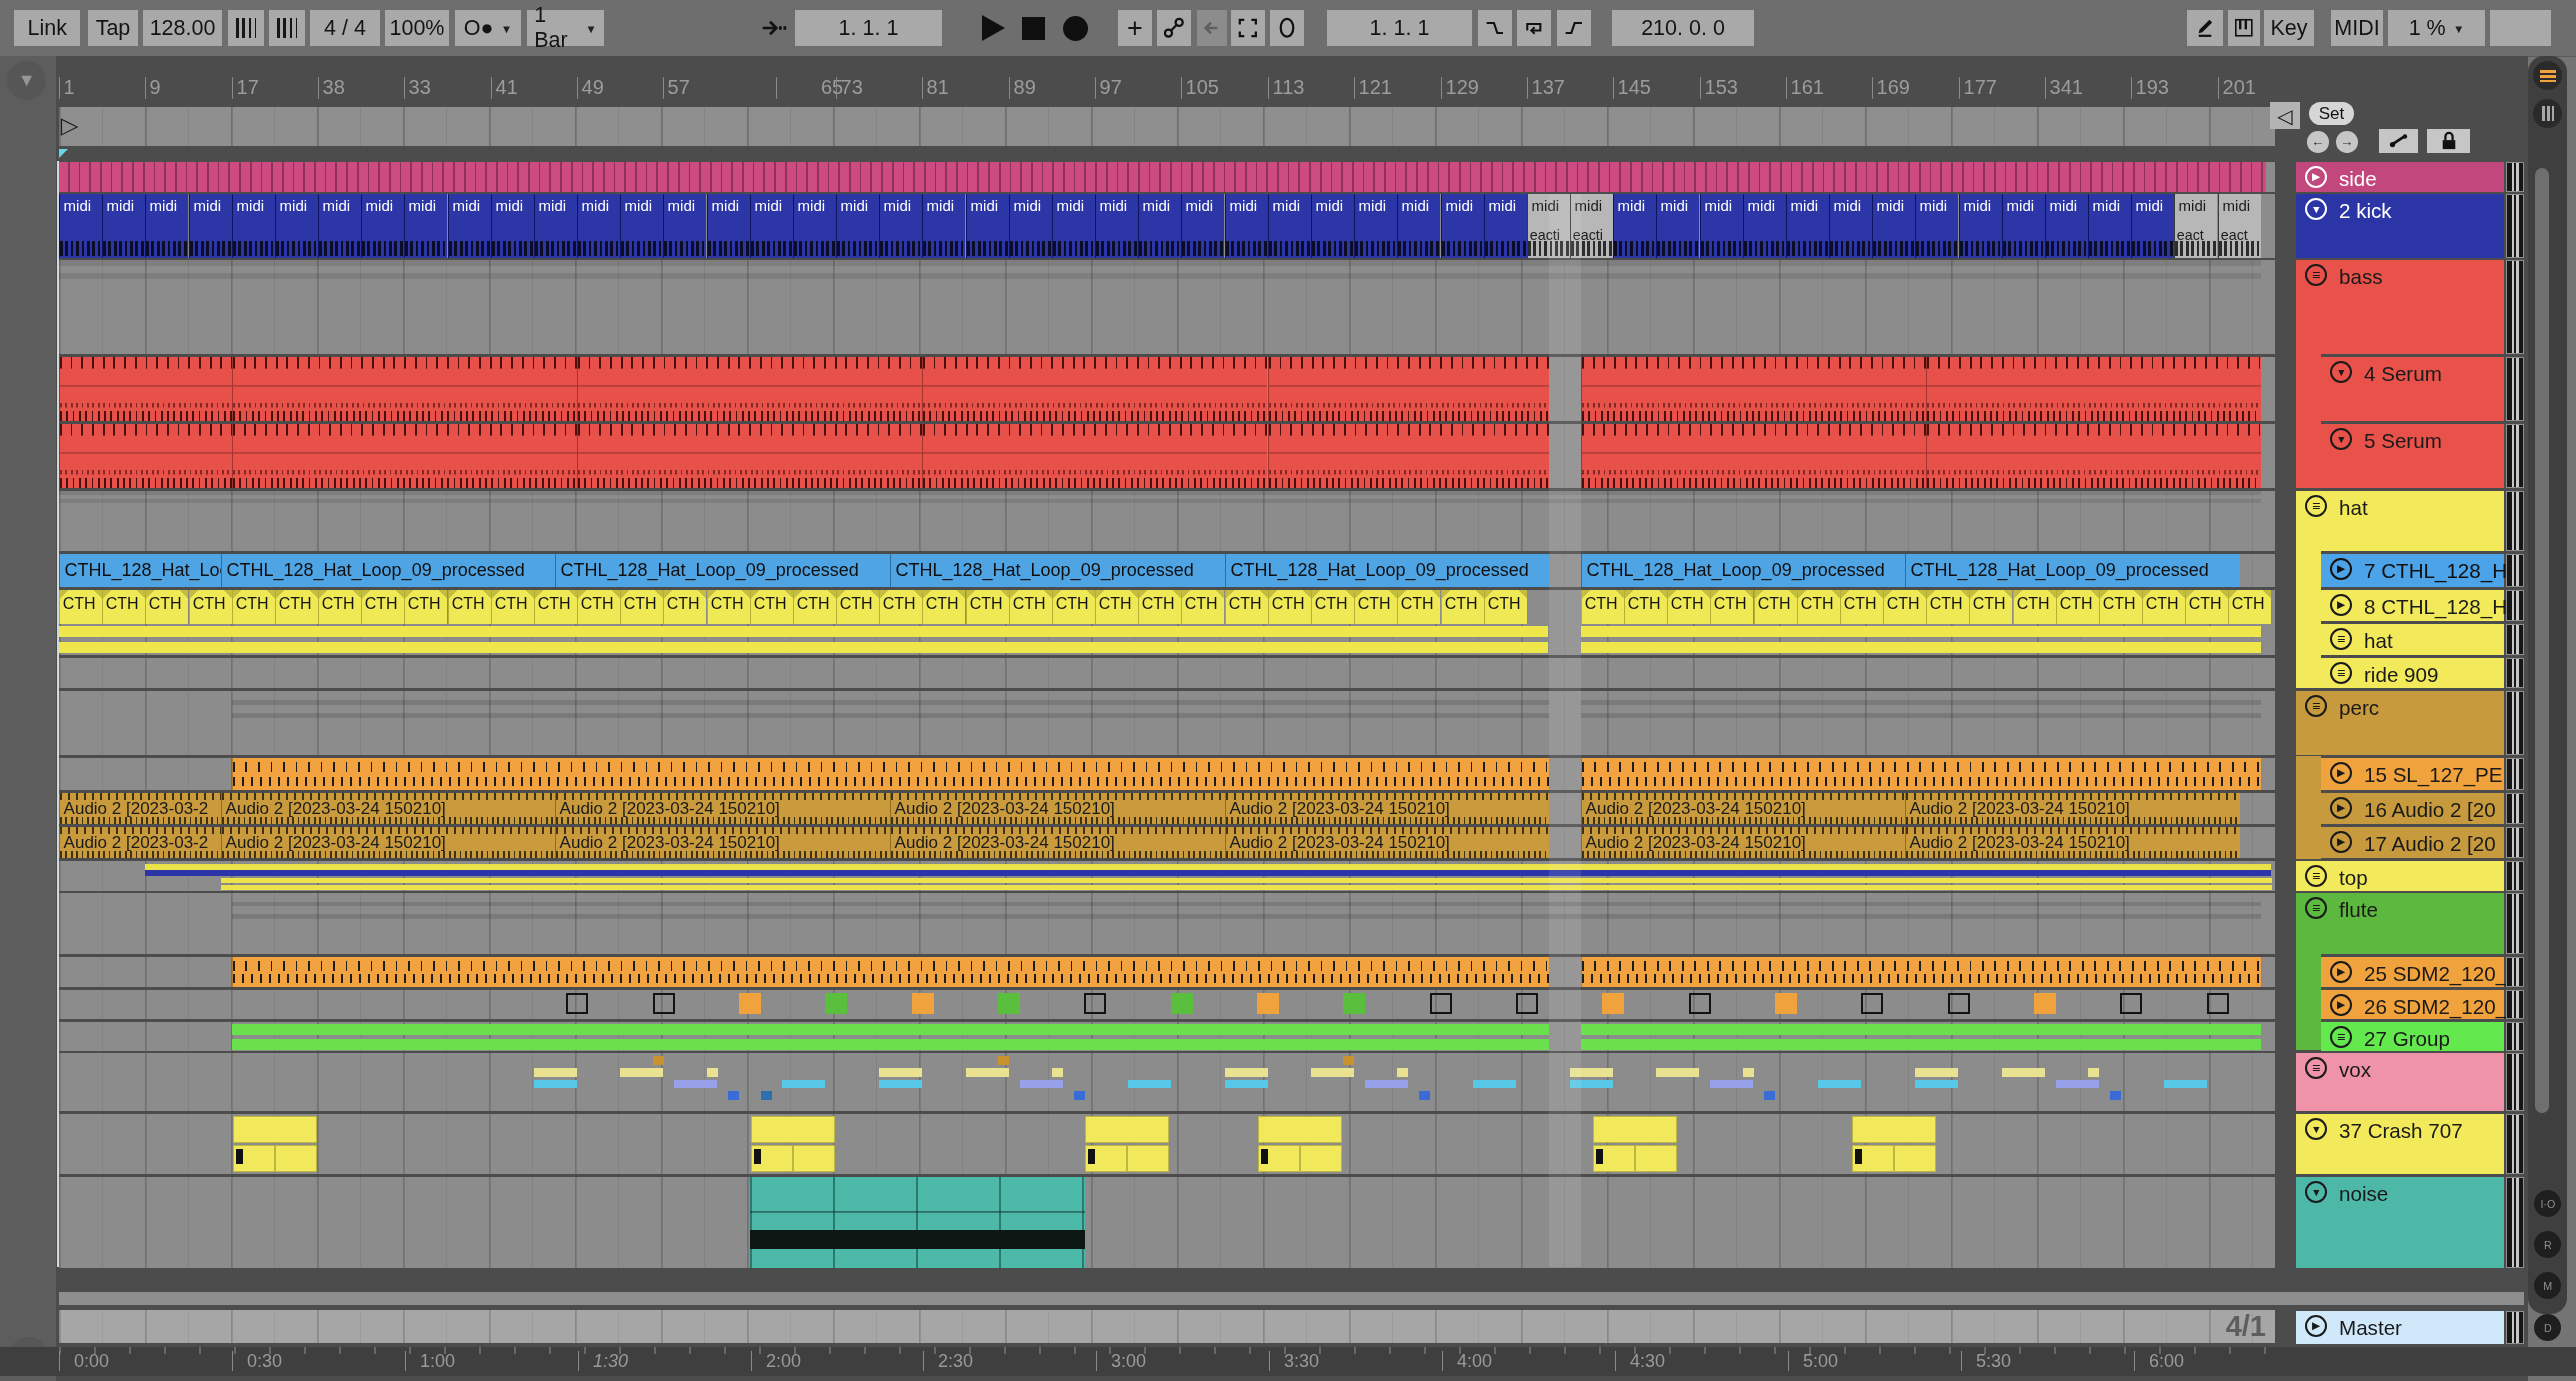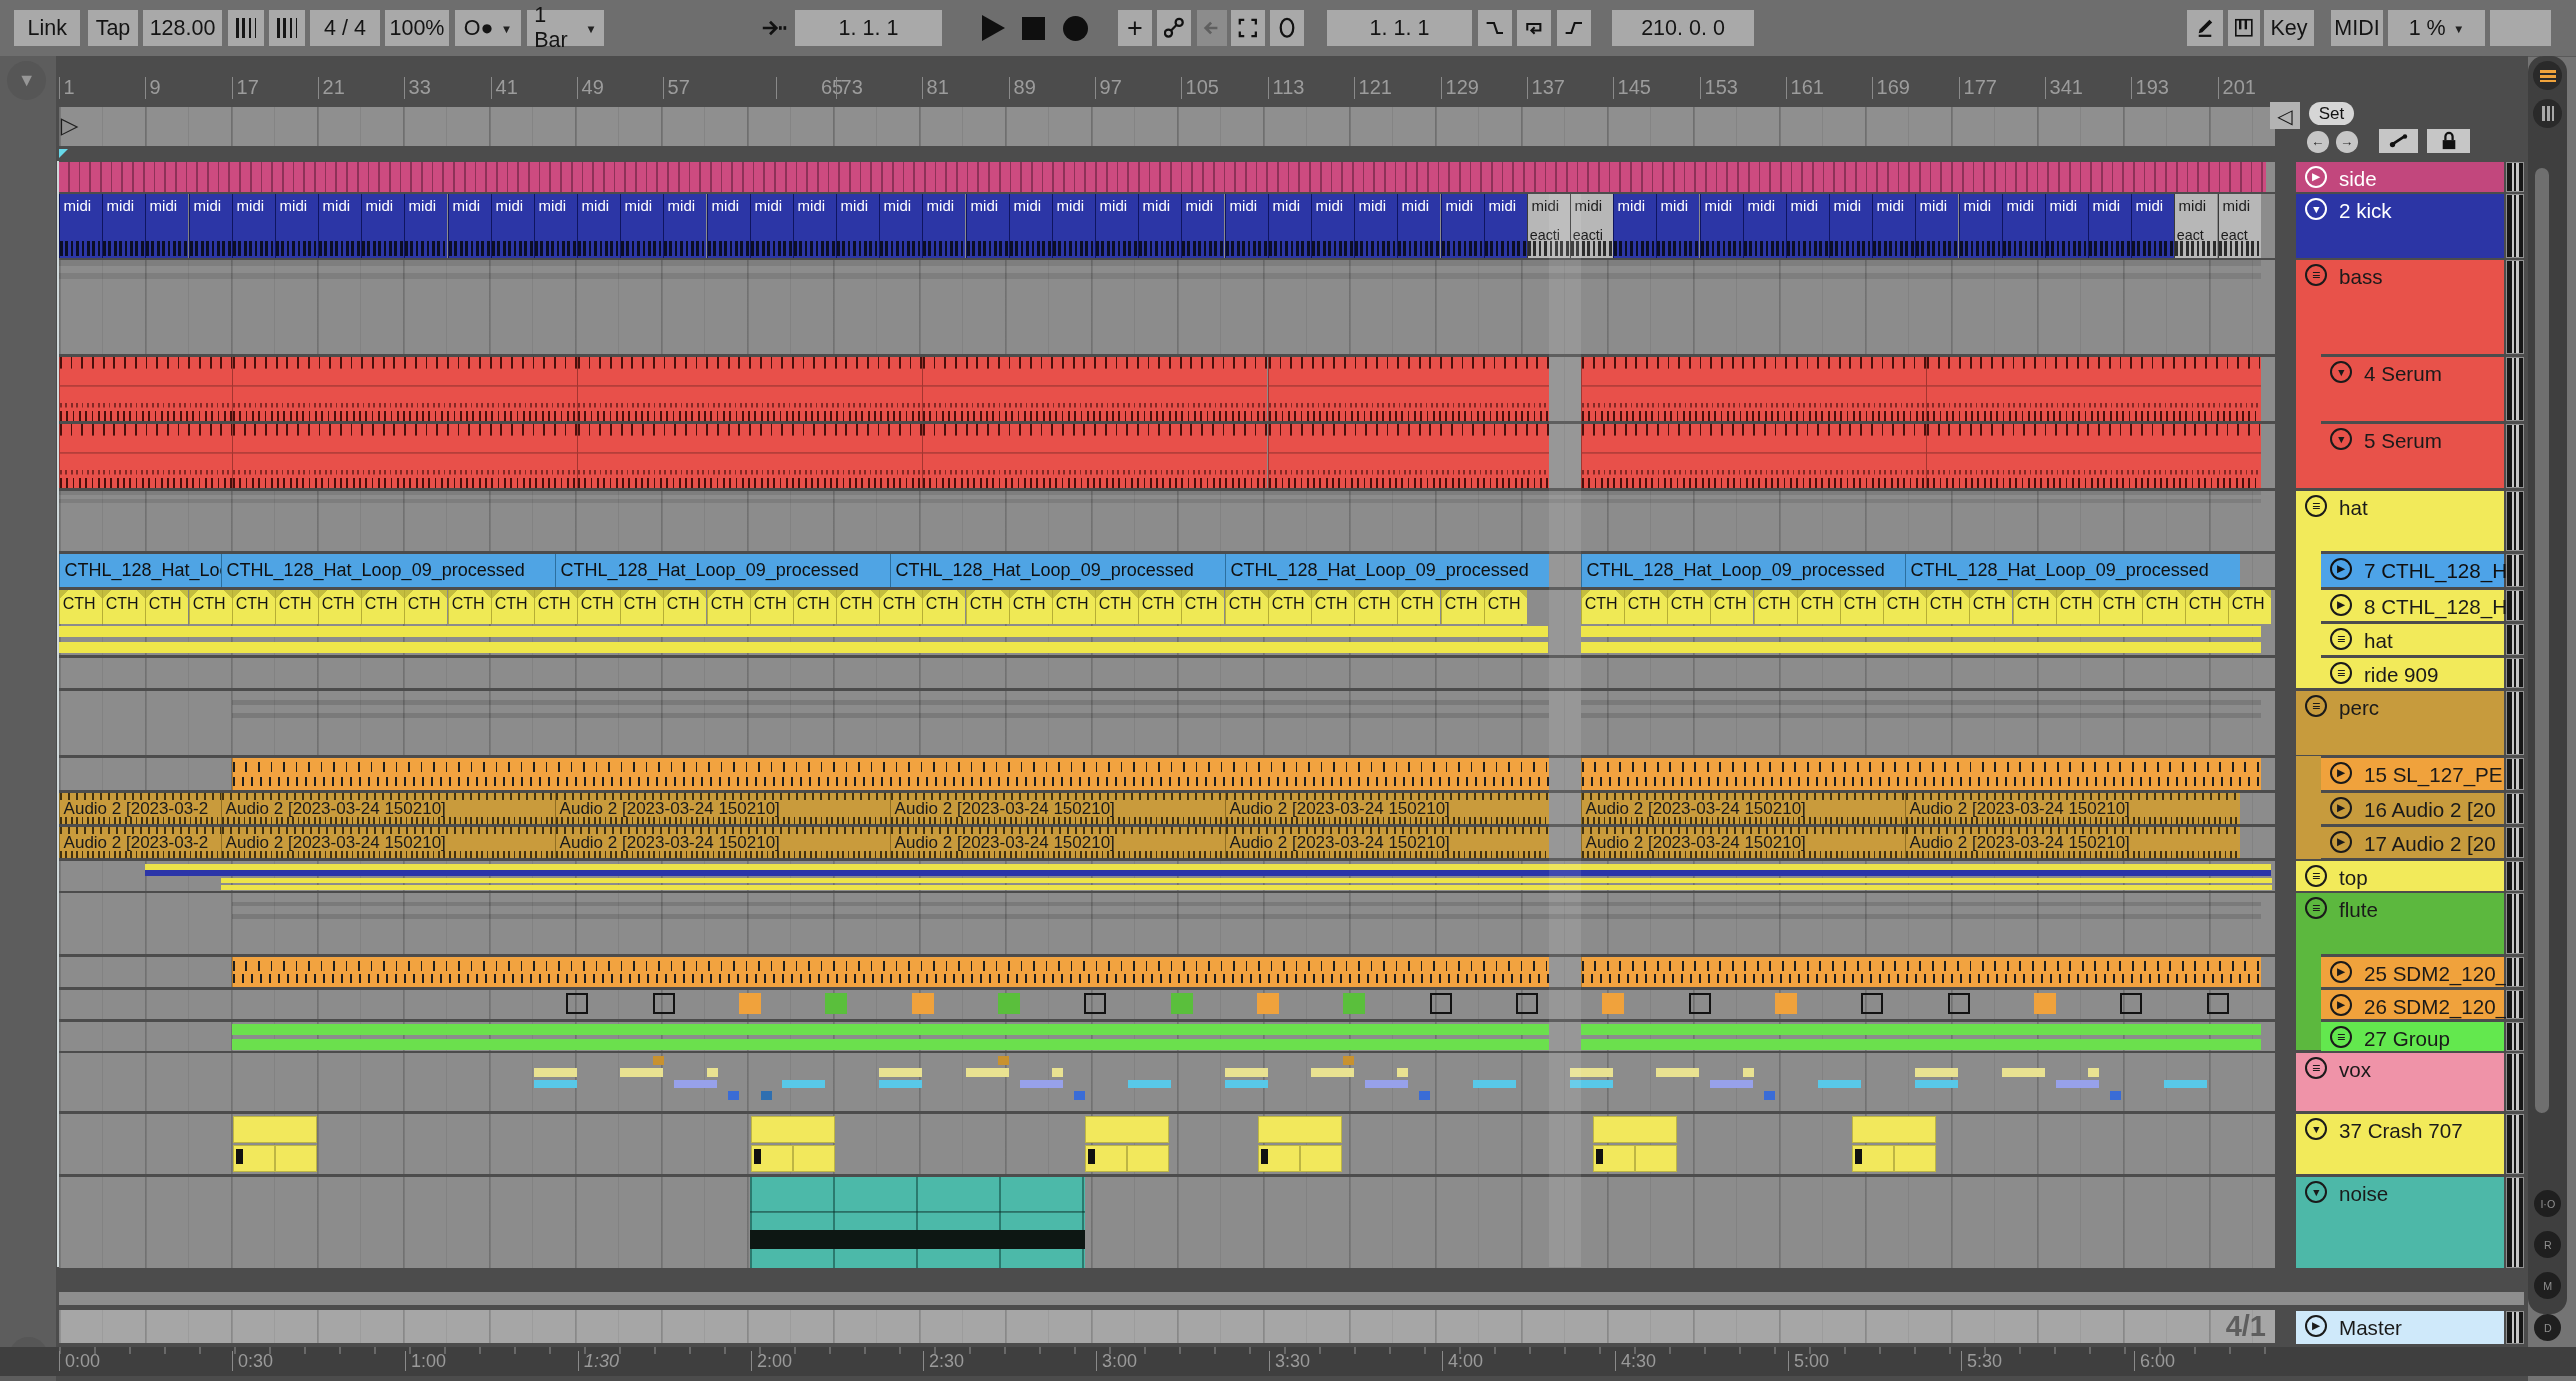--- a/index.html
+++ b/index.html
@@ -73,21 +73,21 @@
     background-size:100% 1.8px,100% 100%;background-position:0 38%,0 0;background-repeat:repeat-x,repeat;}
   .noise-black{position:absolute;left:0;right:0;top:58%;height:21%;background:#0d1713;}
   #gap-col{position:absolute;top:194px;height:1073px;background:rgba(255,255,255,.10);z-index:4;}
   
   #pre-master{position:absolute;left:59px;top:1292px;width:2465px;height:13.4px;background:#8e8e8e;}
   #master-canvas{position:absolute;left:59px;top:1310px;width:2216px;height:33px;background:#a6a6a6;
     background-image:repeating-linear-gradient(90deg,rgba(0,0,0,.13) 0 1.8px,transparent 1.8px 86px),repeating-linear-gradient(90deg,rgba(0,0,0,.06) 0 0.9px,transparent 0.9px 43px);}
   #grid-label{position:absolute;right:9px;top:0px;font-size:29px;font-weight:bold;color:#5e5e5e;}
   #time-ruler{position:absolute;left:0;top:1347px;width:2576px;height:29px;background:#3f3f3f;
     background-image:repeating-linear-gradient(90deg,#686868 0 1.8px,transparent 1.8px 35px);background-size:2216px 7.2px;background-position:59px 0;background-repeat:no-repeat;}
-  .timelab{position:absolute;top:3.6px;font-size:18px;color:#9a9a9a;border-left:1.8px solid #8a8a8a;padding-left:5px;line-height:20px;}
+  .timelab{position:absolute;top:3.6px;font-size:18px;color:#9a9a9a;border-left:1.8px solid #8a8a8a;padding-left:14px;line-height:20px;}
   
   #headers{position:absolute;left:2296px;top:56px;width:208px;height:1326px;}
   .thead{position:absolute;left:0;width:208px;box-sizing:border-box;}
   .thead-inner{position:absolute;top:0;bottom:0;right:0;display:block;}
   .tname{position:absolute;left:43px;top:4.5px;font-size:20.6px;font-weight:500;white-space:nowrap;overflow:hidden;}
   .circ{position:absolute;left:9px;top:3.6px;width:22.4px;height:22.4px;border:2.2px solid currentColor;border-radius:50%;display:flex;align-items:center;justify-content:center;font-size:10.7px;box-sizing:border-box;}
   .spine{position:absolute;left:0;width:25px;}
   
   #meters{position:absolute;left:2506px;top:56px;width:18px;height:1326px;}
   .meter{position:absolute;left:0;width:18px;border:0.9px solid #8f8f8f;box-sizing:border-box;
@@ -218,21 +218,21 @@
       </div>
     <div class="circbtn" style="left:9px;top:1281px;width:39px;height:39px;font-size:23px;">
         <span>≈</span>
       </div>
   </div>
 
   <div id="bar-ruler">
       <span class="barlab" style="left: 0px;">1</span>
       <span class="barlab" style="left: 86px;">9</span>
       <span class="barlab" style="left: 173px;">17</span>
-      <span class="barlab" style="left: 259px;">21</span>
+      <span class="barlab" style="left: 259px;">38</span>
       <span class="barlab" style="left: 345px;">33</span>
       <span class="barlab" style="left: 432px;">41</span>
       <span class="barlab" style="left: 518px;">49</span>
       <span class="barlab" style="left: 604px;">57</span>
       <span class="barlab" style="left: 717px; padding-left: 44px;">65</span>
       <span class="barlab" style="left: 777px;">73</span>
       <span class="barlab" style="left: 863px;">81</span>
       <span class="barlab" style="left: 950px;">89</span>
       <span class="barlab" style="left: 1036px;">97</span>
       <span class="barlab" style="left: 1122px;">105</span>

